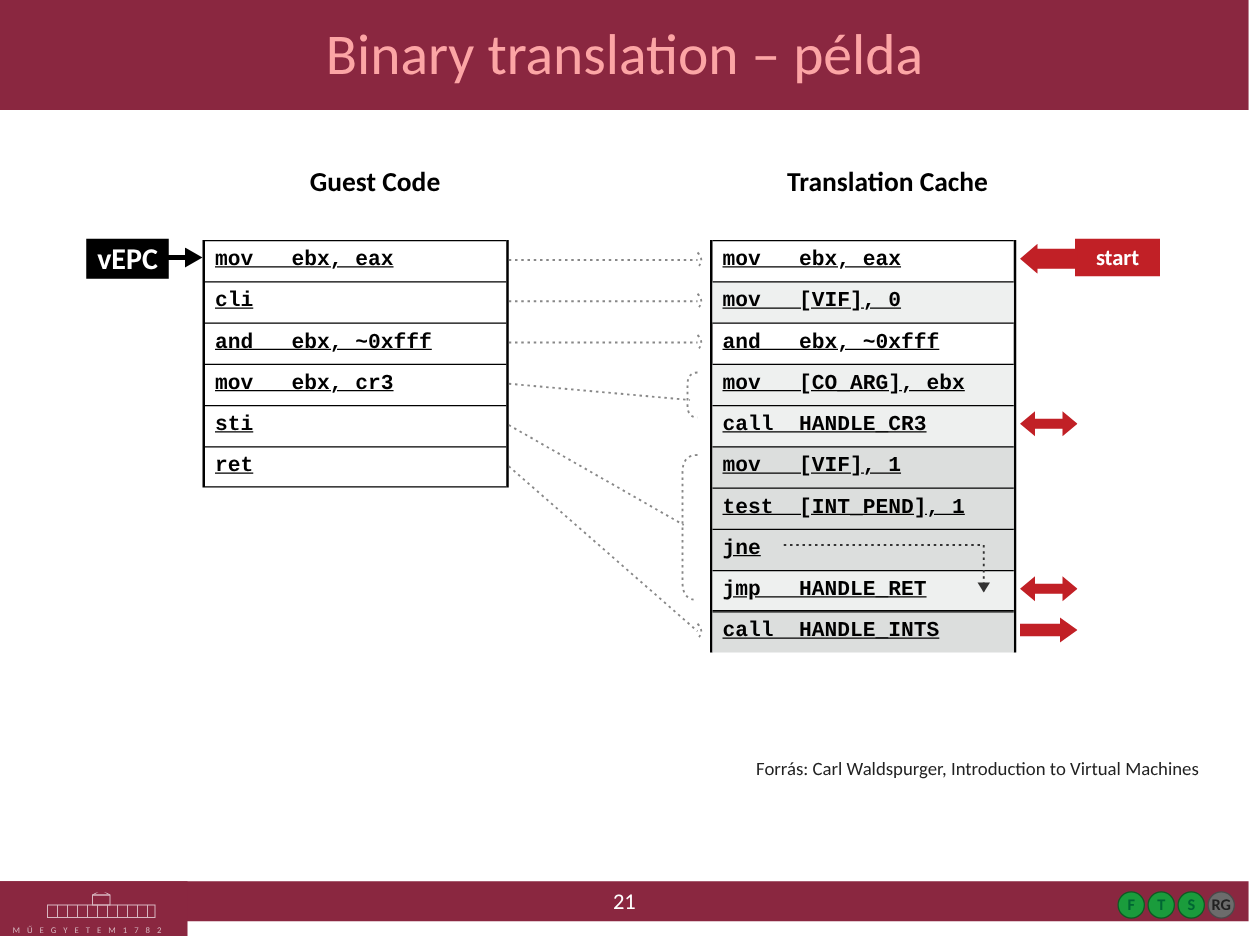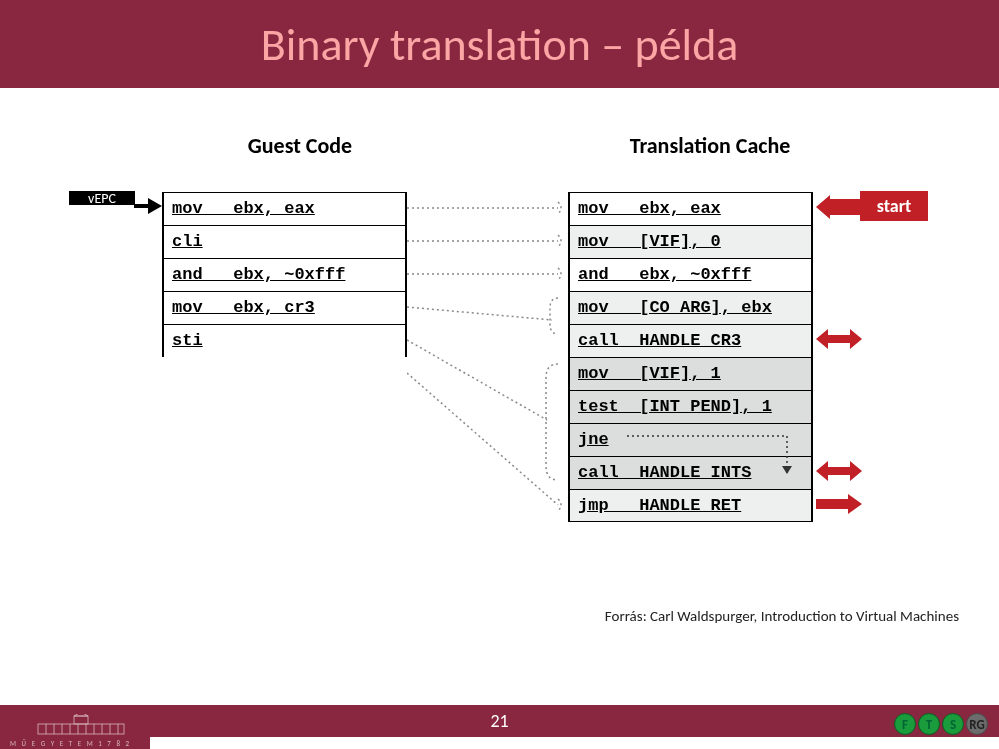--- a/index.html
+++ b/index.html
@@ -11,21 +11,21 @@
   .col-header { position: absolute; font-weight: 700; font-size: 22px; text-align: center; }
   .gh { top: 44px; left: 200px; width: 200px; }
   .th { top: 44px; left: 610px; width: 200px; }
   .table { position: absolute; border-left: 2.5px solid #000; border-right: 2.5px solid #000; text-decoration: underline; }
   .guest { top: 104px; left: 162px; width: 245px; }
   .trans { top: 104px; left: 568px; width: 245px; }
   .row { height: 33px; border-top: 1.5px solid #000; font-family: Consolas, "Courier New", monospace; font-size: 17px; font-weight: 700; padding: 6px 6px 0 8px; white-space: pre; }
   .row.last { border-bottom: 1.5px solid #000; }
   .row.g1 { background: #eef0ef; }
   .row.g2 { background: #dcdedd; }
-  .vepc { position: absolute; top: 103px; left: 69px; width: 66px; height: 14px; background: #000; color: #fff; font-weight: 400; font-size: 14px; display: flex; align-items: center; justify-content: center; }
+  .vepc { position: absolute; top: 103px; left: 69px; width: 66px; height: 32px; background: #000; color: #fff; font-weight: 700; font-size: 24px; display: flex; align-items: center; justify-content: center; }
   .vepc-arrow { position: absolute; top: 110px; left: 134px; }
   .start { position: absolute; top: 103px; left: 860px; width: 68px; height: 30px; background: #c12026; color: #fff; font-weight: 700; font-size: 18px; display: flex; align-items: center; justify-content: center; }
   .start-arrow { position: absolute; top: 107px; left: 816px; }
   .red-dbl { position: absolute; left: 816px; }
   .footer { position: absolute; bottom: 0; left: 0; width: 100%; height: 44px; }
   .footer-band { width: 100%; height: 32px; background: #8a2740; display: flex; align-items: center; justify-content: center; position: absolute; bottom: 12px; }
   .pagenum { color: #fff; font-size: 18px; }
   .logo-box { position: absolute; bottom: 0; left: 0; width: 150px; height: 44px; background: #8a2740; display:flex; align-items:center; justify-content:center;padding-left:12px; }
   .logo-text { color: #d7b6bf; font-size: 7px; letter-spacing: 2px; }
   .icon-circle { width: 22px; height: 22px; border-radius: 50%; background: #1a9c3c; border: 1px solid #0d5b22; display: inline-flex; align-items: center; justify-content: center; margin: 0 1px; color: #063; font-weight: 700; font-size: 13px; }
@@ -69,33 +69,34 @@
     <svg class="red-dbl" style="top:404px" width="46" height="24">
       <polygon points="0,7 32,7 32,2 46,12 32,22 32,17 0,17" fill="#c12026"></polygon>
     </svg>
 
     <div class="table guest">
       <div class="row">mov   ebx, eax</div>
       <div class="row">cli</div>
       <div class="row">and   ebx, ~0xfff</div>
       <div class="row">mov   ebx, cr3</div>
       <div class="row">sti</div>
+      <div class="row last">ret</div>
     </div>
 
     <div class="table trans">
       <div class="row">mov   ebx, eax</div>
       <div class="row g1">mov   [VIF], 0</div>
       <div class="row">and   ebx, ~0xfff</div>
       <div class="row g1">mov   [CO_ARG], ebx</div>
       <div class="row g1">call  HANDLE_CR3</div>
       <div class="row g2">mov   [VIF], 1</div>
       <div class="row g2">test  [INT_PEND], 1</div>
       <div class="row g2">jne</div>
+      <div class="row g1 last">jmp   HANDLE_RET</div>
       <div class="row g2">call  HANDLE_INTS</div>
-      <div class="row g1 last">jmp   HANDLE_RET</div>
     </div>
 
     <svg class="connector">
       <g stroke="#888" stroke-width="1.5" stroke-dasharray="2,3" fill="none">
 
         <line x1="0" y1="16" x2="151" y2="16"></line>
         <path d="M151,10 q6,6 0,12"></path>
 
         <line x1="0" y1="49" x2="151" y2="49"></line>
         <path d="M151,43 q6,6 0,12"></path>

